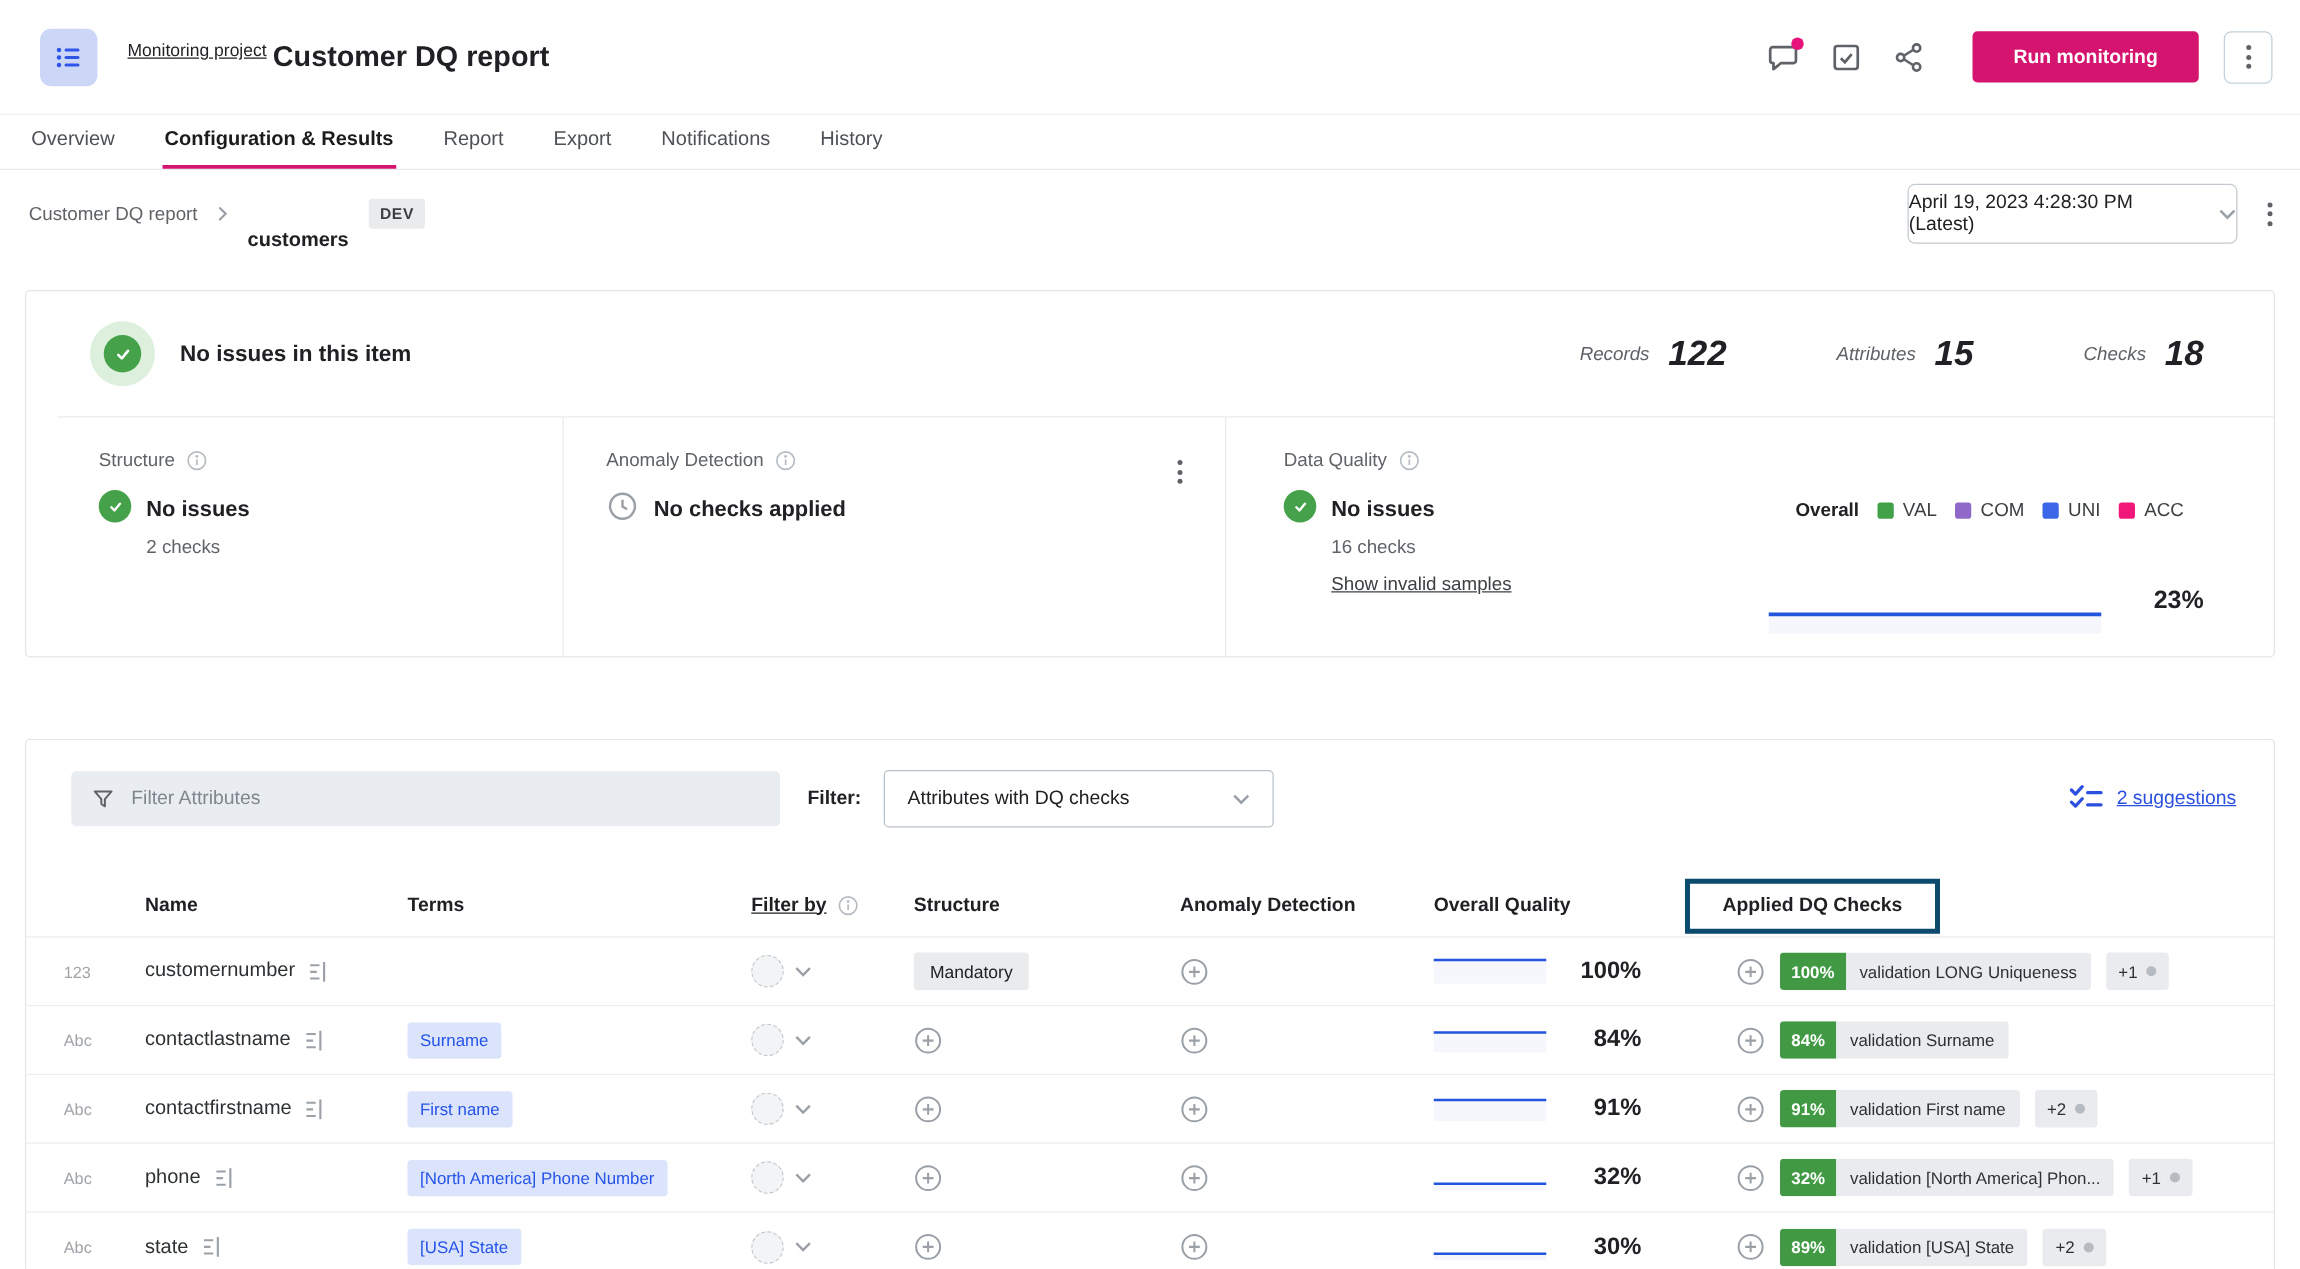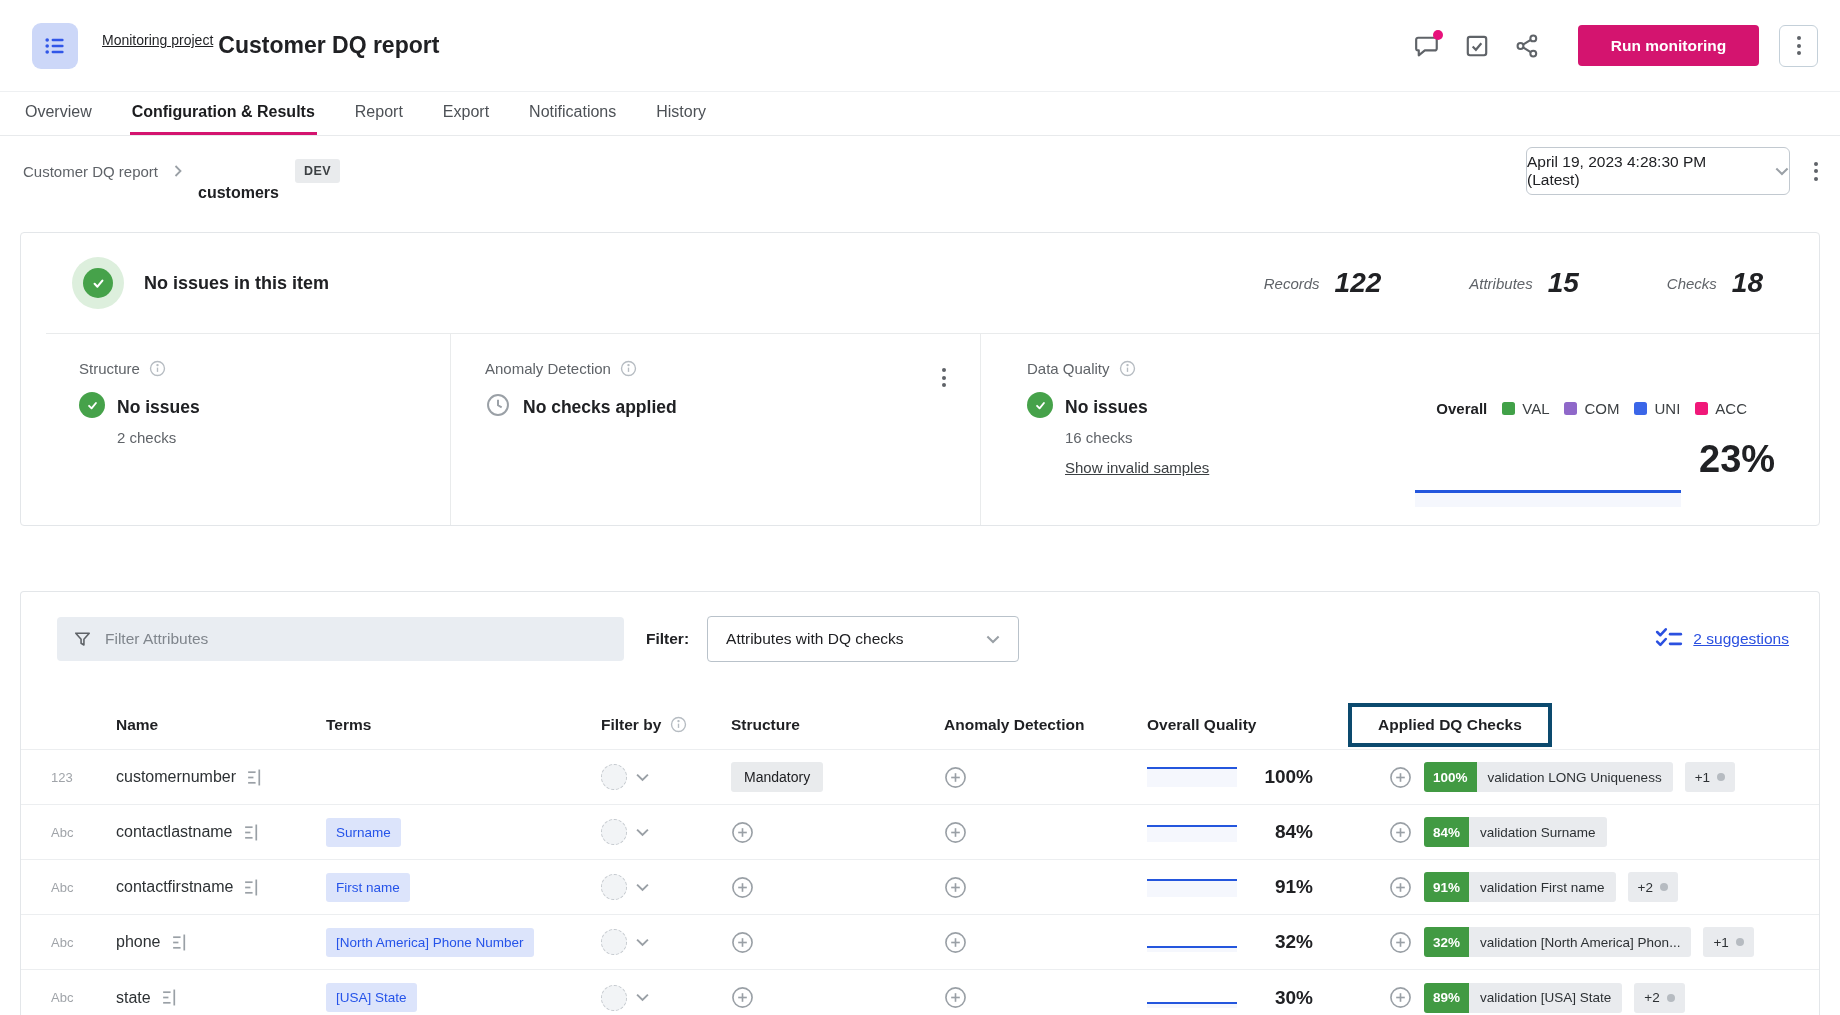--- a/index.html
+++ b/index.html
@@ -78,21 +78,21 @@
   .legend { display:flex; align-items:center; justify-content:flex-end; gap:15px;
     margin-right:16px; font-size:15px; color:#3c4043; }
   .legend-overall { font-weight:700; color:#202124; }
   .legend-item { display:flex; align-items:center; gap:7px; }
   .legend-sq { width:13px; height:13px; border-radius:2.5px; }
   .overall-chart-row { margin-top:18px; display:flex; align-items:flex-end; gap:18px; }
   .mini-chart { position:relative; display:block; }
   .mini-chart .qfill { position:absolute; left:0; right:0; bottom:0;
     background:#f5f7fd; border-top:3px solid #2456dd; }
   .mini-chart.big { flex:1; height:72px; }
-  .big-pct { width:64px; text-align:right; font-size:38px; font-weight:700; margin-bottom:26px; }
+  .big-pct { width:64px; text-align:right; font-size:20px; font-weight:700; margin-bottom:15px; }
 
   
   .attr-card { margin:65px 20px 0; border:1px solid #e3e6e9; border-bottom:none;
     border-radius:4px 4px 0 0; height:460px; }
   .filter-row { padding:24px 30px 0 36px; display:flex; align-items:center; }
   .search-input { width:567px; height:44px; background:#e9edf2; border:none; border-radius:4px;
     display:flex; align-items:center; padding:0 16px; gap:13px; }
   .search-input input { border:none; background:transparent; outline:none; flex:1;
     font-size:15.5px; color:#202124; font-family:"Liberation Sans", sans-serif; }
   .search-input input::placeholder { color:#80868d; }
@@ -101,21 +101,21 @@
     border-radius:4px; display:flex; align-items:center; justify-content:space-between;
     padding:0 18px; font-size:15.5px; cursor:pointer;gap:18px; }
   .suggestions { margin-left:auto; display:flex; align-items:center; gap:10px; cursor:pointer; }
   .suggestions a { color:#2b50e0; font-size:15.5px; }
 
   .thead, .trow { display:grid;
     grid-template-columns:65px 210px 275px 130px 213px 203px 224px 1fr;
     padding-left:30px; align-items:center; }
   .thead { margin-top:38px; height:50px; border-bottom:1px solid #eceef0;
     font-size:15.5px; font-weight:600; color:#1f2023; }
-  .th-filterby { display:flex; align-items:center; gap:9px; }
+  .th-filterby { display:flex; align-items:center; gap:9px;text-decoration:underline; }
   .red-box { display:inline-flex; align-items:flex-end; border:4px solid #0c4a6e;
     padding:9px 26px; margin-left:-23px; }
   .trow { height:55px; border-bottom:1px solid #eceef0; }
   .trow:last-child { border-bottom:none; }
 
   .cell-type { font-size:13px; color:#a0a4a9; }
   .cell-name { display:flex; align-items:center; gap:11px; font-size:16px; color:#2d3134; }
   .name-text { cursor:pointer; }
   .term-chip { display:inline-flex; align-items:center; height:29px; padding:0 10px;
     background:#dce4fb; color:#2553e9; font-size:13.5px; border-radius:3px; cursor:pointer; }

